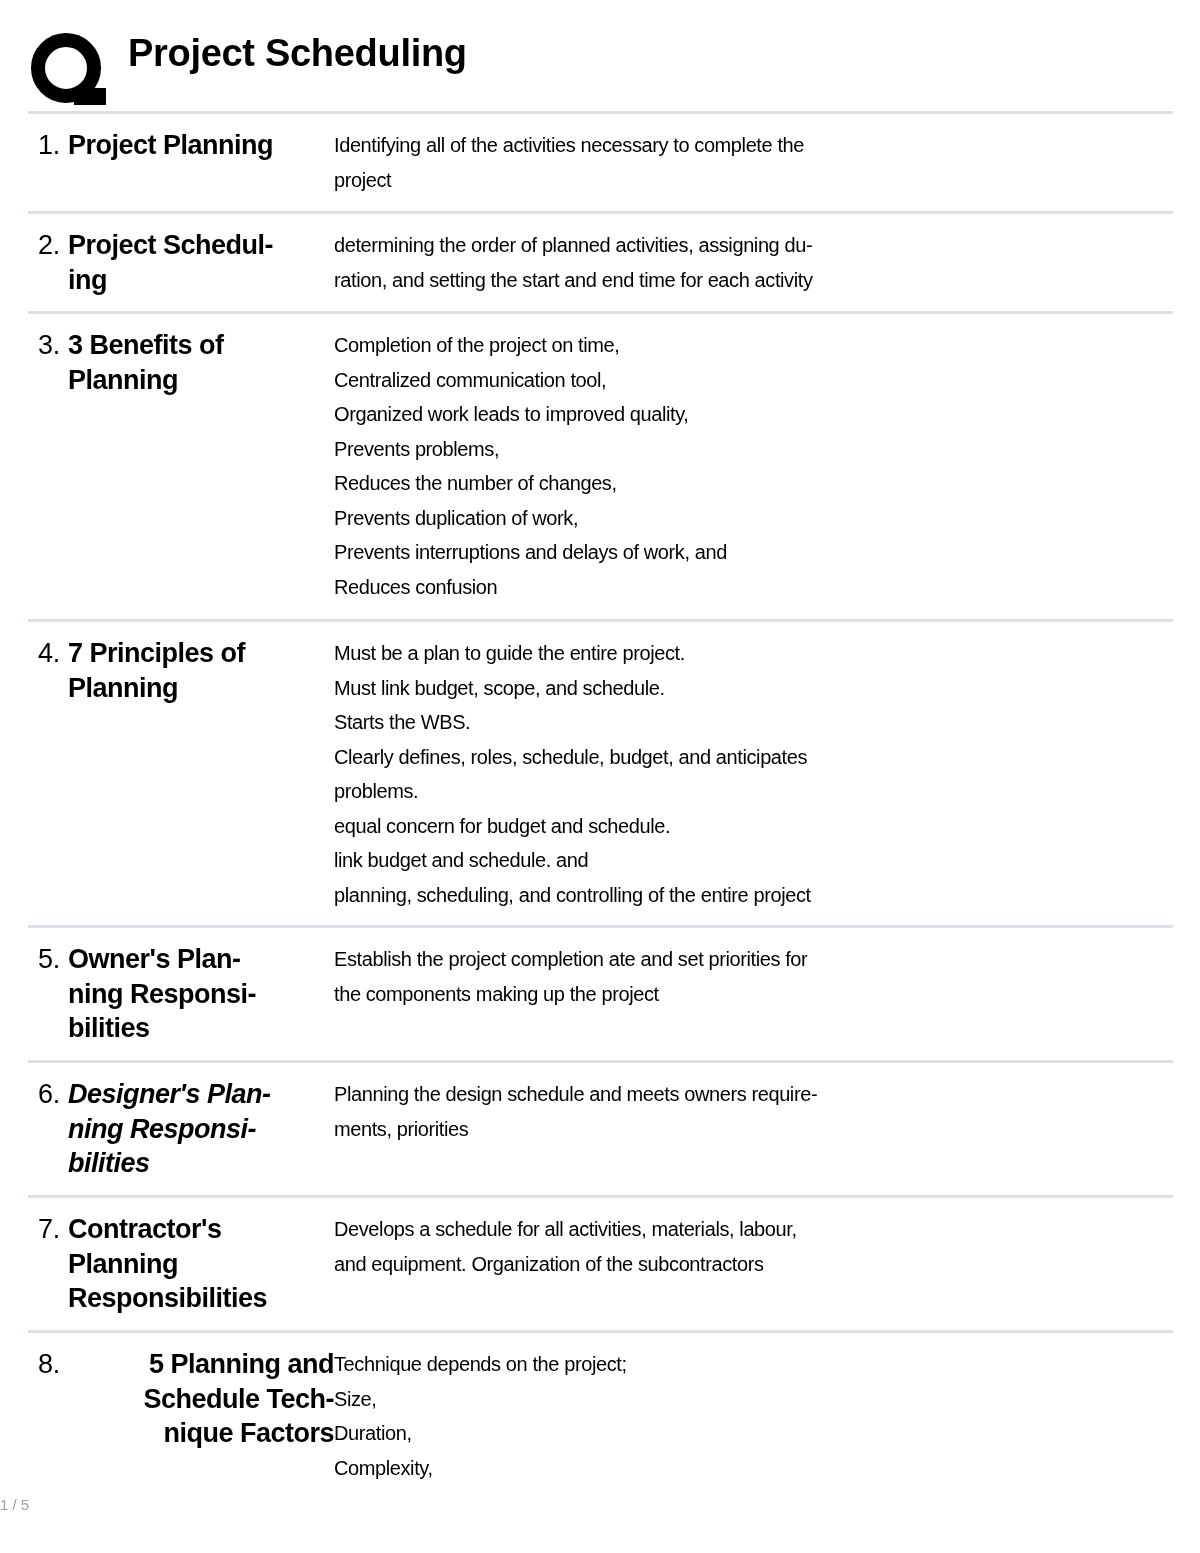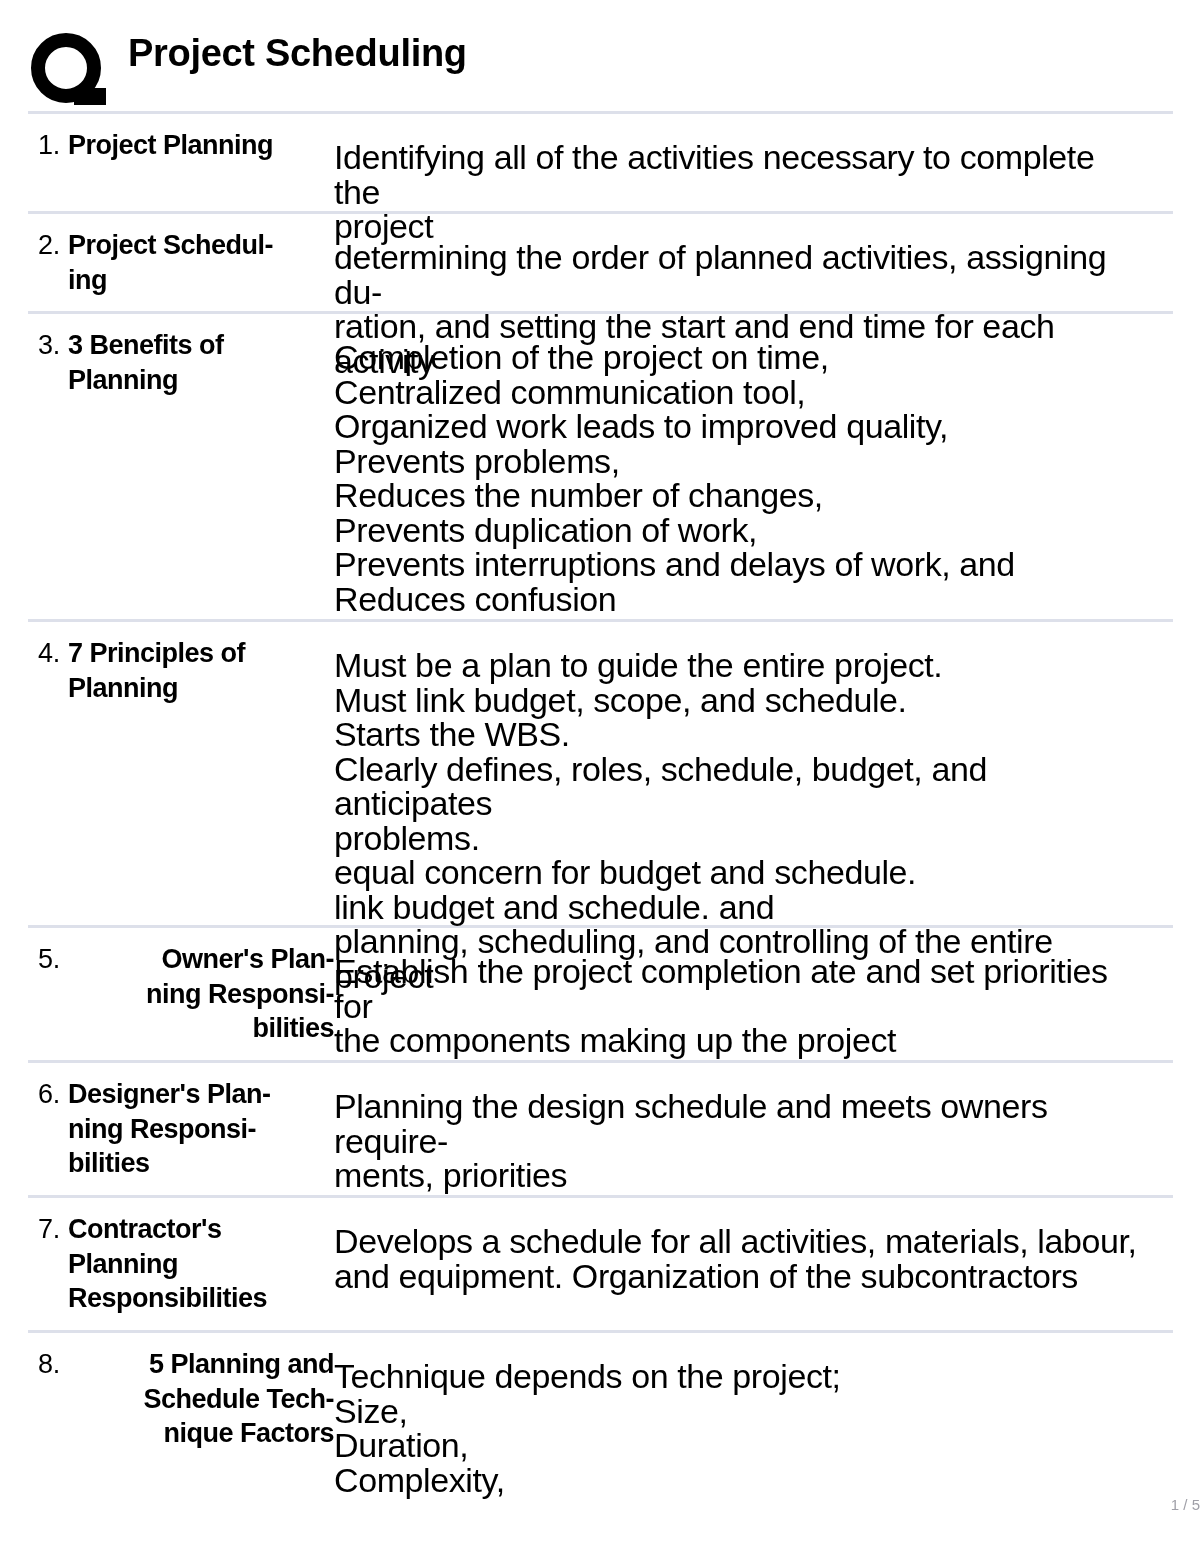--- a/index.html
+++ b/index.html
@@ -10,22 +10,22 @@
     .header { position: absolute; left: 28px; top: 28px; height: 80px; width: 1145px; }
     .logo { position: absolute; left: 2px; top: 4px; width: 76px; height: 76px; }
     .title { position: absolute; left: 100px; top: 4px; font-size: 38px; font-weight: bold; letter-spacing: -0.3px; }
     .subtitle { position: absolute; left: 100px; top: 50px; font-size: 22px; letter-spacing: -0.2px; }
     .divider { height: 3px; background: #dde0ea; margin-left: 28px; width: 1145px; }
     .list { position: absolute; left: 0; top: 111px; width: 1200px; }
     .row { position: relative; }
     .row-inner { display: flex; padding: 14px 0 0 0; }
     .num { width: 68px; padding-left: 38px; box-sizing: border-box; font-size: 27px; line-height: 34.5px; letter-spacing: -0.3px; }
     .term { width: 266px; font-size: 27px; font-weight: bold; line-height: 34.5px; letter-spacing: -0.5px; padding-left: 28px; box-sizing: content-box; margin-left: -28px; }
-    .def { flex: 1; font-size: 34px; line-height: 34.5px; letter-spacing: -0.4px; padding-right: 52px; white-space: pre-line; margin-top: 12px; }
-    .footer { position: absolute; top: 1496px; left: 0; width: 1200px; text-align: right; font-size: 15px; color: #a0a0a8; }
+    .def { flex: 1; font-size: 20px; line-height: 34.5px; letter-spacing: -0.4px; padding-right: 52px; white-space: pre-line; }
+    .footer { position: absolute; top: 1496px; left: 0; width: 1200px; text-align: left; font-size: 15px; color: #a0a0a8; }
   </style>
 </head>
 <body>
 
 <div class="header">
   <svg class="logo" viewBox="0 0 76 76">
     <circle cx="36" cy="36" r="28" fill="none" stroke="#000" stroke-width="14"></circle>
     <rect x="50" y="56" width="26" height="17" fill="#000"></rect>
     <rect x="44" y="60" width="10" height="13" fill="#000"></rect>
   </svg>
@@ -86,33 +86,33 @@
 equal concern for budget and schedule.
 link budget and schedule. and
 planning, scheduling, and controlling of the entire project</div>
     </div>
   </div>
   <div class="divider"></div>
 
   <div class="row" style="height: 132px;">
     <div class="row-inner">
       <div class="num">5.</div>
-      <div class="term" style="white-space: pre-line; text-align: right;">Owner's Plan-
+      <div class="term" style="white-space: pre-line;">Owner's Plan-
 ning Responsi-
 bilities</div>
       <div class="def">Establish the project completion ate and set priorities for
 the components making up the project</div>
     </div>
   </div>
   <div class="divider"></div>
 
   <div class="row" style="height: 132px;">
     <div class="row-inner">
       <div class="num">6.</div>
-      <div class="term" style="white-space: pre-line;">Designer's Plan-
+      <div class="term" style="white-space: pre-line; font-style: italic;">Designer's Plan-
 ning Responsi-
 bilities</div>
       <div class="def">Planning the design schedule and meets owners require-
 ments, priorities</div>
     </div>
   </div>
   <div class="divider"></div>
 
   <div class="row" style="height: 132px;">
     <div class="row-inner">

